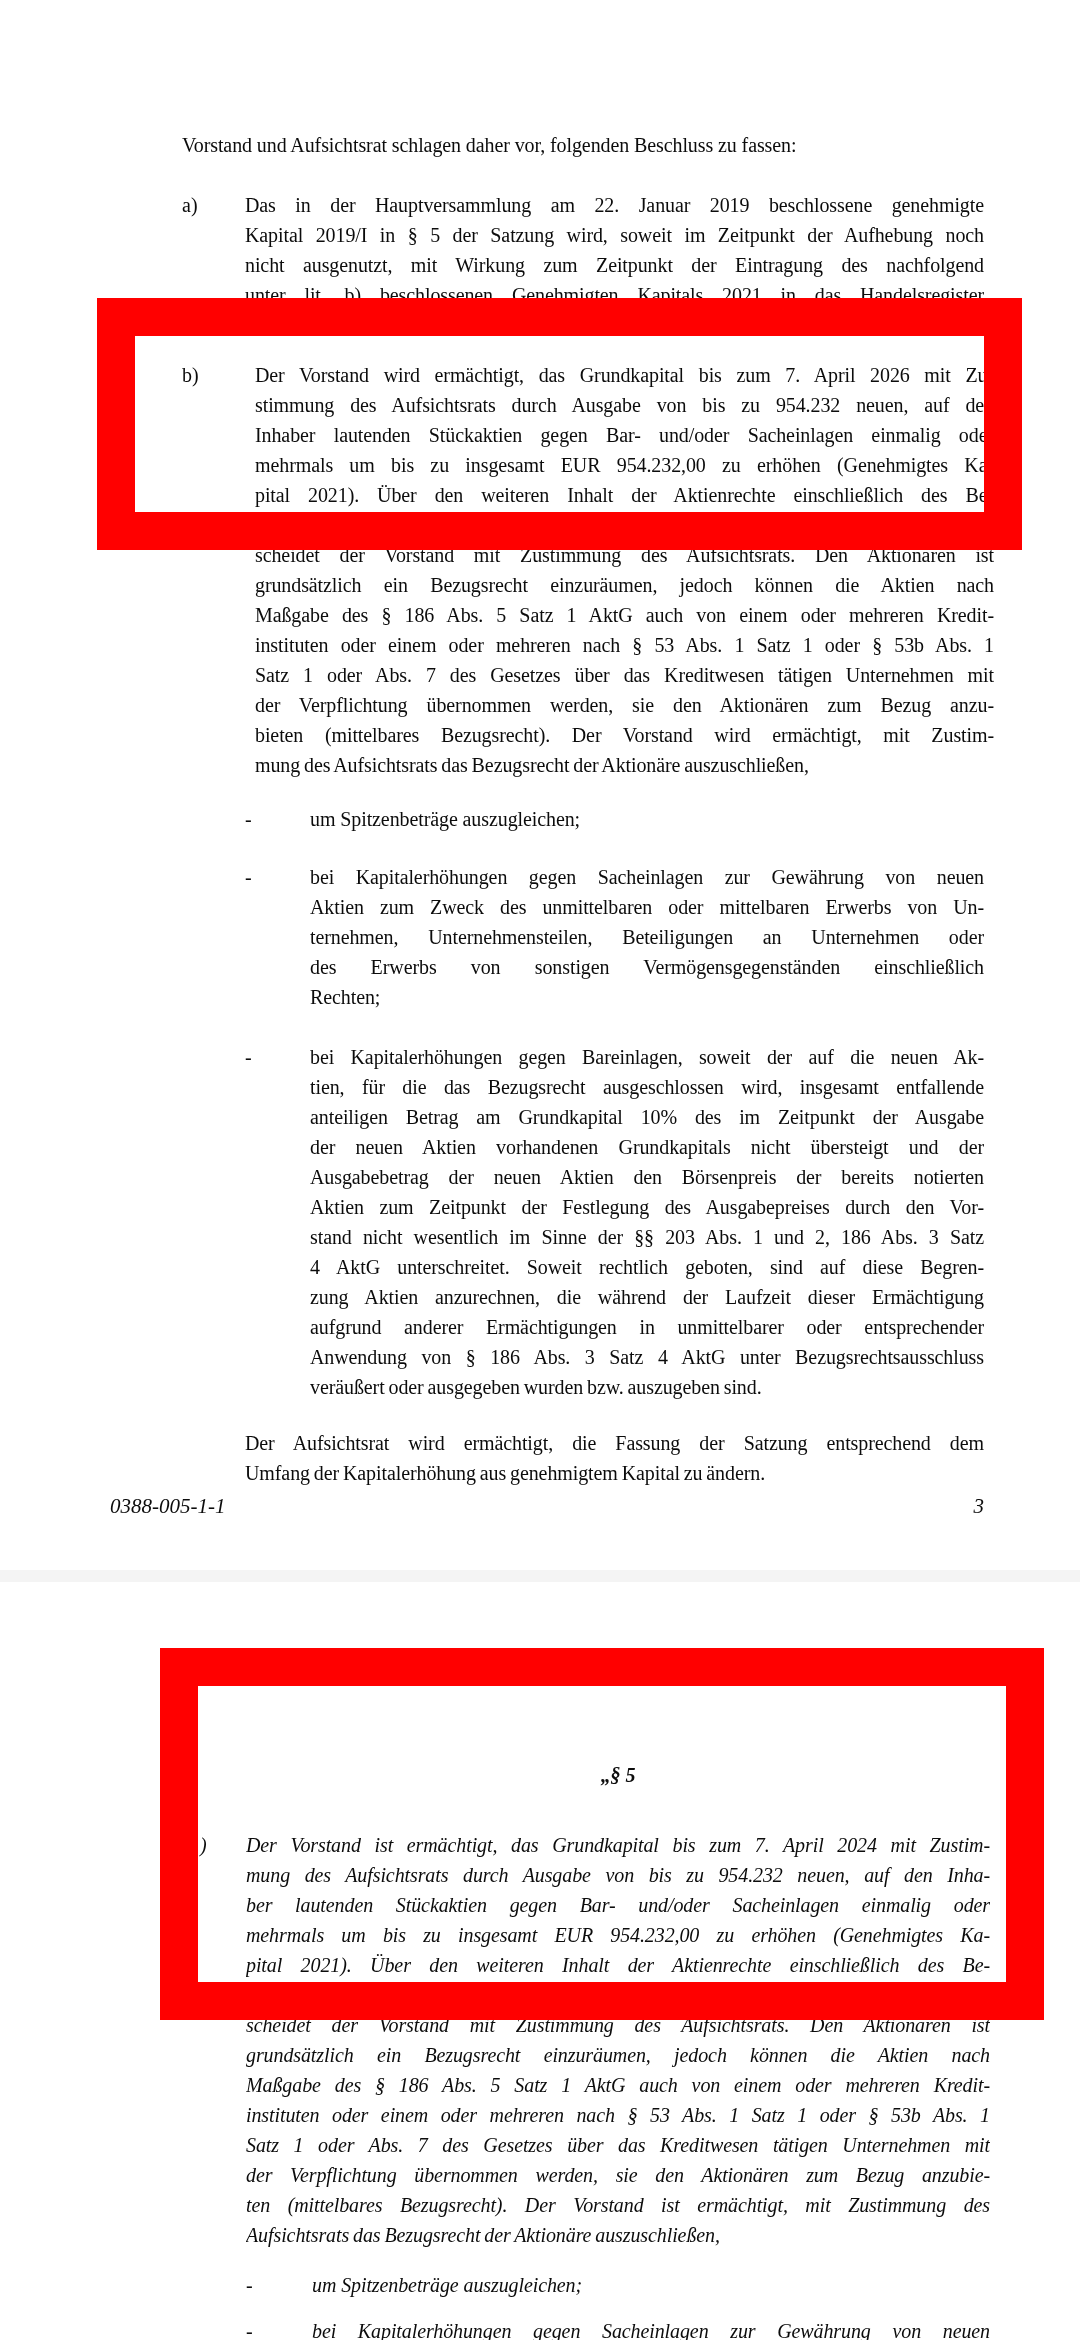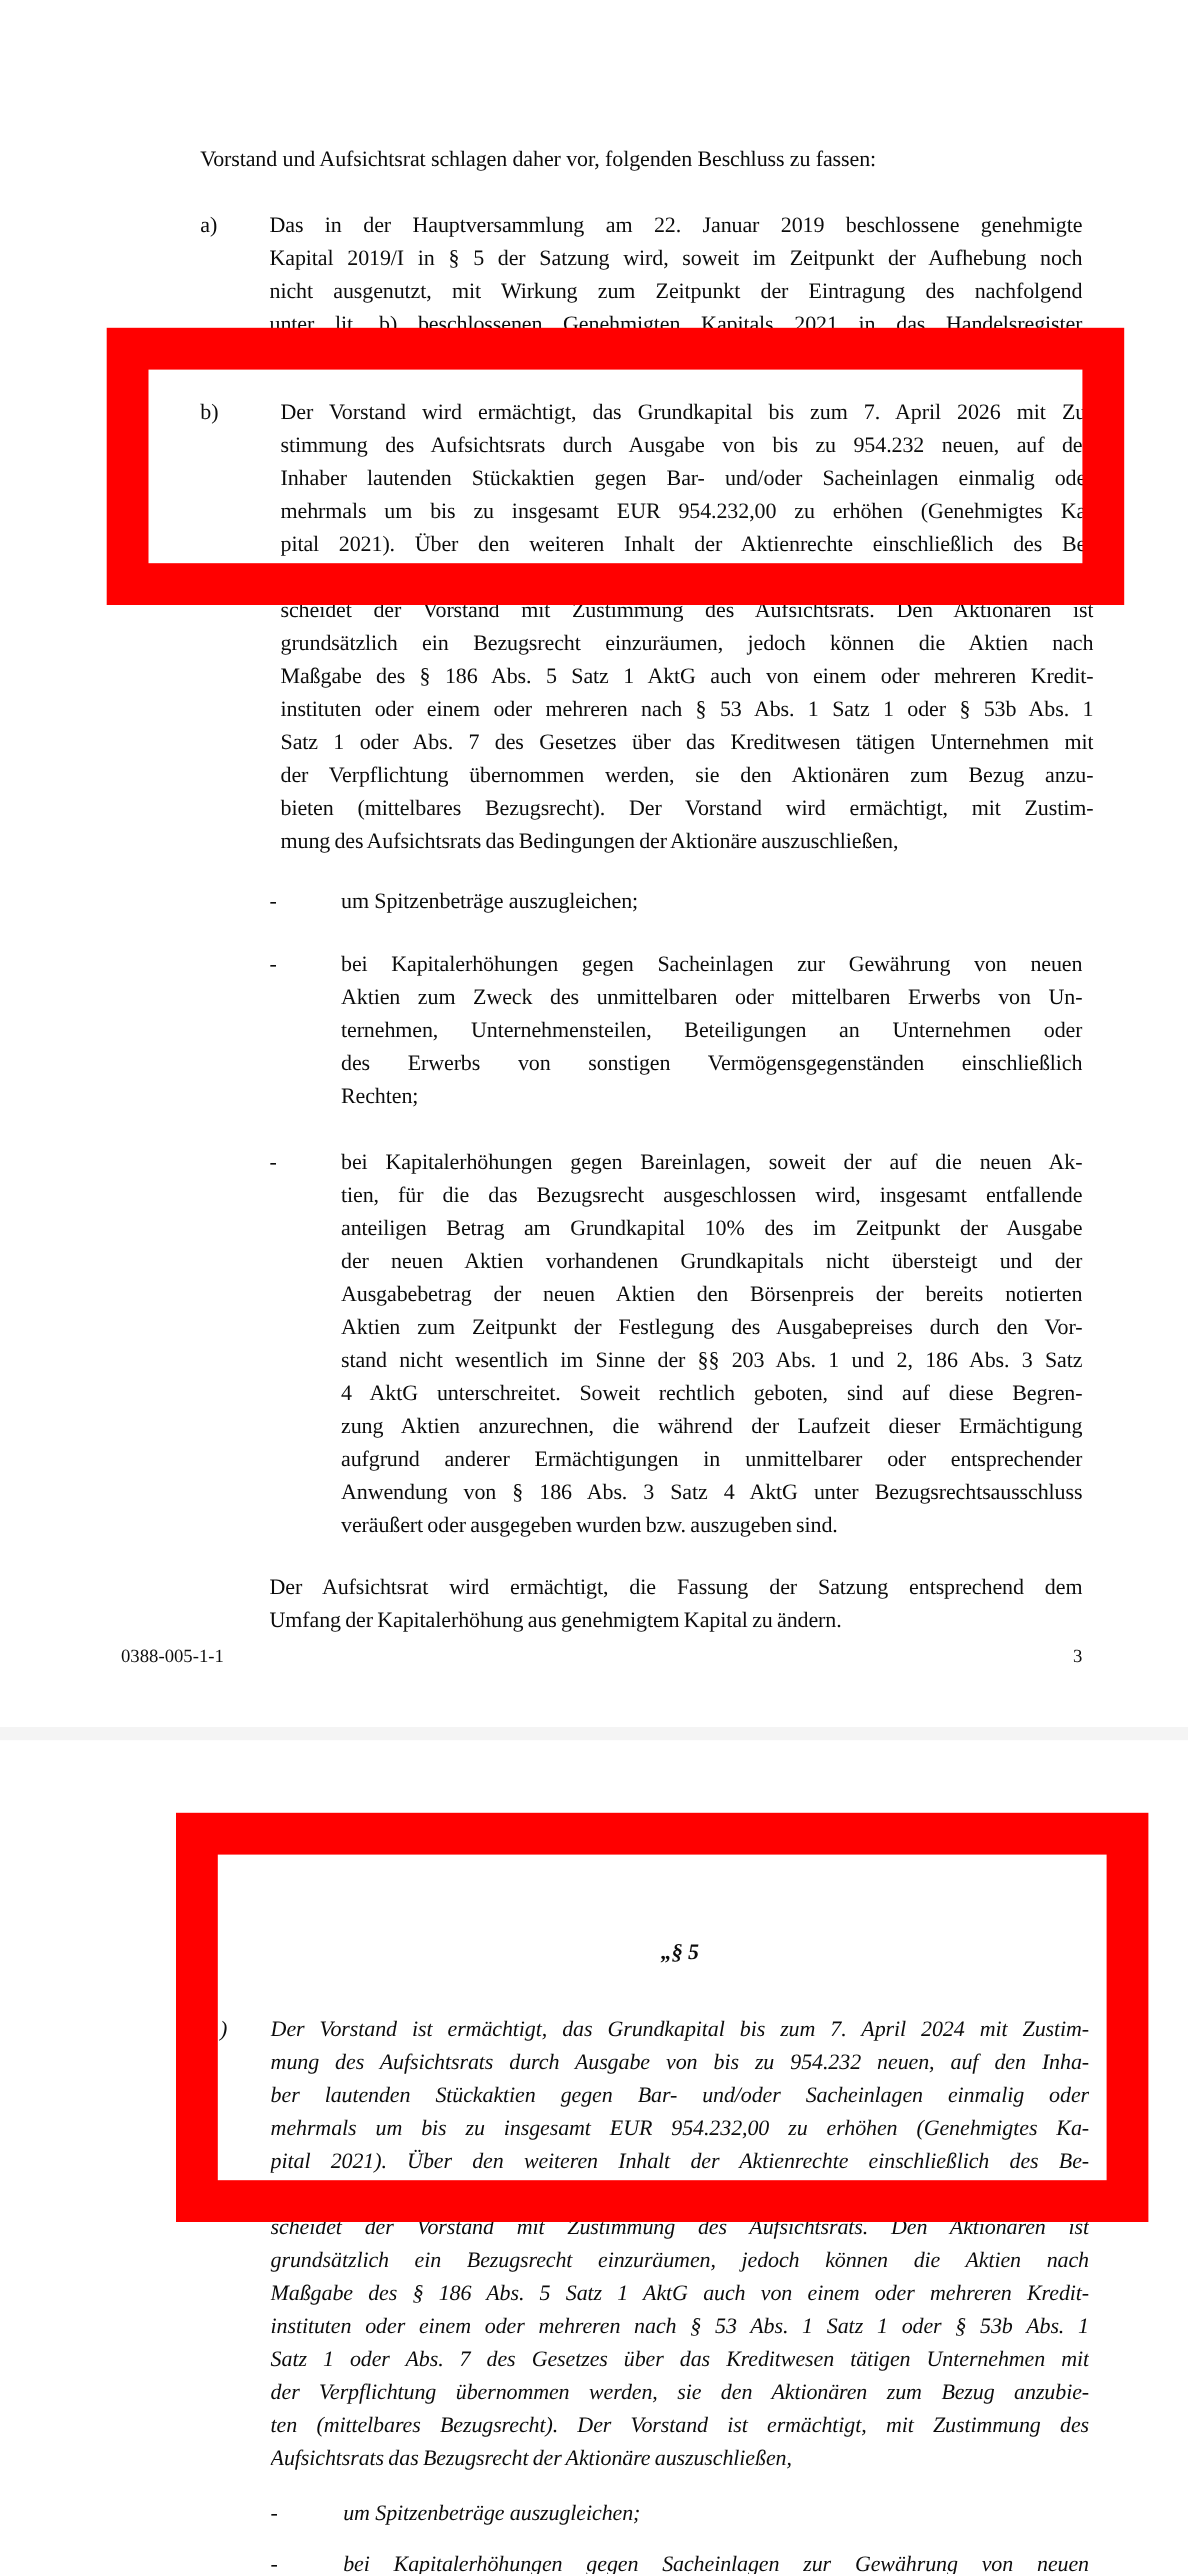--- a/index.html
+++ b/index.html
@@ -16,21 +16,21 @@
   .marker{font-size:20px;line-height:30px;}
   .dash{font-size:20px;line-height:30px;}
   .it{font-style:italic;}
   .bold-it{font-style:italic;font-weight:bold;}
   .center{text-align:center;}
   .redbox{
     position:absolute;border:38px solid #ff0000;background:transparent;
     box-sizing:border-box;z-index:5;
   }
   .sep{position:absolute;left:0;width:1080px;background:#f4f4f4;z-index:2;}
-  .footer-txt{font-size:17px;line-height:24px;}
+  .footer-txt{font-size:21px;line-height:24px;font-style:italic;}
 </style>
 </head>
 <body>
 
 <div id="screen">
 
   <div class="abs txt plain" style="left:182px;top:130px;width:802px;">Vorstand und Aufsichtsrat schlagen daher vor, folgenden Beschluss zu fassen:</div>
 
   <div class="abs marker" style="left:182px;top:190px;width:50px;">a)</div>
   <div class="abs txt" style="left:245px;top:190px;width:739px;">
@@ -48,21 +48,21 @@
     <div class="ln jl">mehrmals um bis zu insgesamt EUR 954.232,00 zu erhöhen (Genehmigtes Ka-</div>
     <div class="ln jl">pital 2021). Über den weiteren Inhalt der Aktienrechte einschließlich des Be-</div>
     <div class="ln jl">ginns der Gewinnberechtigung der neuen Aktien sowie die Bedingungen der Aktienausgabe ent-</div>
     <div class="ln jl">scheidet der Vorstand mit Zustimmung des Aufsichtsrats. Den Aktionären ist</div>
     <div class="ln jl">grundsätzlich ein Bezugsrecht einzuräumen, jedoch können die Aktien nach</div>
     <div class="ln jl">Maßgabe des § 186 Abs. 5 Satz 1 AktG auch von einem oder mehreren Kredit-</div>
     <div class="ln jl">instituten oder einem oder mehreren nach § 53 Abs. 1 Satz 1 oder § 53b Abs. 1</div>
     <div class="ln jl">Satz 1 oder Abs. 7 des Gesetzes über das Kreditwesen tätigen Unternehmen mit</div>
     <div class="ln jl">der Verpflichtung übernommen werden, sie den Aktionären zum Bezug anzu-</div>
     <div class="ln jl">bieten (mittelbares Bezugsrecht). Der Vorstand wird ermächtigt, mit Zustim-</div>
-    <div class="ln jl last">mung des Aufsichtsrats das Bedingungen der Aktionäre auszuschließen,</div>
+    <div class="ln jl last">mung des Aufsichtsrats das Bezugsrecht der Aktionäre auszuschließen,</div>
   </div>
 
   <div class="redbox" style="left: 97px; top: 298px; width: 925px; height: 252px; border-color: rgb(255, 0, 0);"></div>
 
   <div class="abs dash" style="left:245px;top:804px;">-</div>
   <div class="abs txt" style="left:310px;top:804px;width:674px;">
     <div class="ln plain">um Spitzenbeträge auszugleichen;</div>
   </div>
 
   <div class="abs dash" style="left:245px;top:862px;">-</div>

